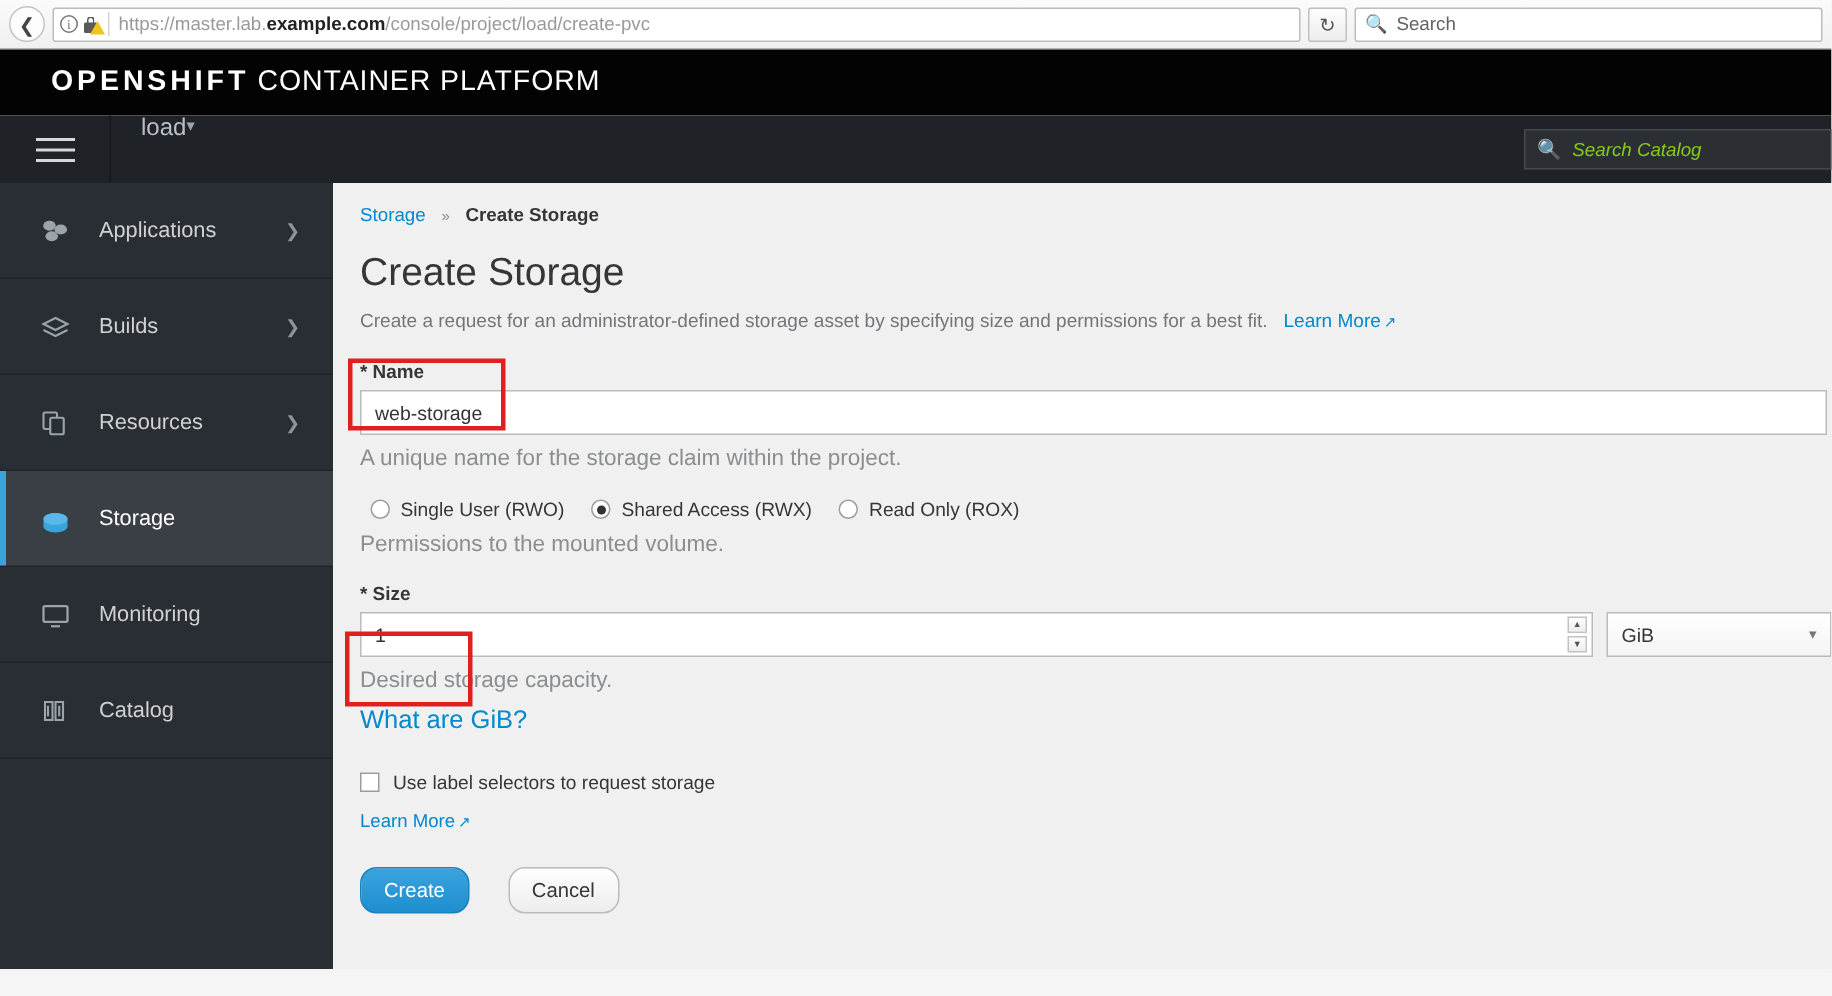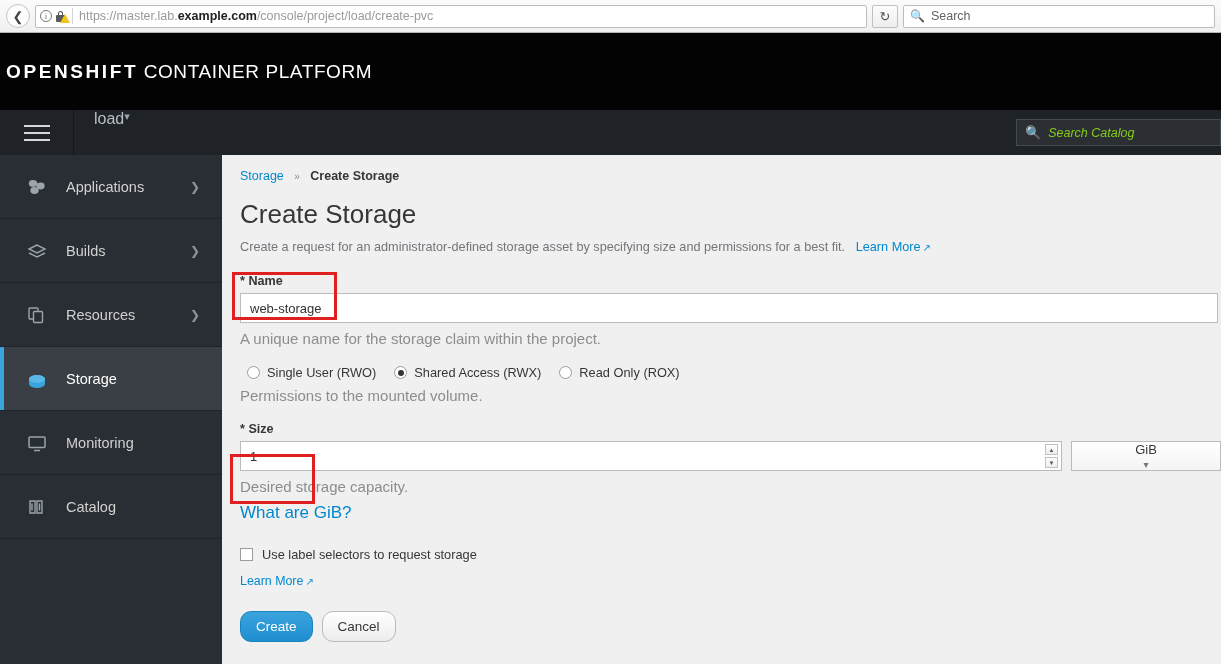--- a/index.html
+++ b/index.html
@@ -88,24 +88,24 @@
     background: #fff;
     border: 1px solid #bdbdbd; border-radius: 2px;
     display: flex; align-items: center; gap: 6px;
     padding: 0 6px;
   }
   .search-box .mag { color: #636363; font-size: 12px; }
   .search-box .ph { font-size: 12.5px; color: #636363; }
 
   
   .masthead {
-    height: 77px;
+    height: 44px;
     background: #030303;
     display: flex; align-items: center;
-    padding-left: 6px;
+    padding-left: 34px;
   }
   .brand { font-size: 19px; color: #fff; letter-spacing: .2px; }
   .brand .bold { font-weight: bold; letter-spacing: 2.6px; }
   .brand .light { font-weight: normal; letter-spacing: .6px; }
 
   
   .subnav {
     height: 45px;
     background: #1f2226;
     display: flex; align-items: stretch;
@@ -245,21 +245,21 @@
     display: flex; align-items: center; justify-content: center;
     font-size: 6px; color: #555; line-height: 1;
   }
   .unit-select {
     width: 172px; height: 30px;
     margin-left: 9px;
     background: linear-gradient(#fff, #f4f4f4);
     border: 1px solid #bbb;
     font-size: 13px; color: #363636;
     padding: 0 9px;
-    display: flex; align-items: center; justify-content: space-between; flex-direction: column;
+    display: flex; align-items: center; justify-content: space-between;
   }
   .unit-select .caret { color: #767676; font-size: 10px; }
 
   .checkbox-row { display: flex; align-items: center; gap: 9px; margin-top: 3px; }
   .cbox {
     width: 13px; height: 13px;
     border: 1px solid #9c9c9c; background: #fff;
   }
   .cb-label { font-size: 12.8px; color: #363636; }
 
@@ -269,21 +269,21 @@
     font-size: 13.5px;
     display: flex; align-items: center; justify-content: center;
     border-radius: 11px;
   }
   .btn-primary {
     background: linear-gradient(#3aa3dd, #1f8fd0);
     border: 1px solid #1a82bd; color: #fff;
   }
   .btn-default {
     background: linear-gradient(#fff, #ececec);
-    border: 1px solid #bbb; color: #363636;
+    border: 1px solid #bbb; color: #363636; margin-left: 17px;
   }
 
   
   .anno {
     position: absolute;
     border: 3px solid #e02020;
     pointer-events: none;
   }
   #anno-name { left: 10px; top: 117px; width: 105px; height: 48px; }
   #anno-size { left: 8px; top: 299px; width: 85px; height: 50px; }

